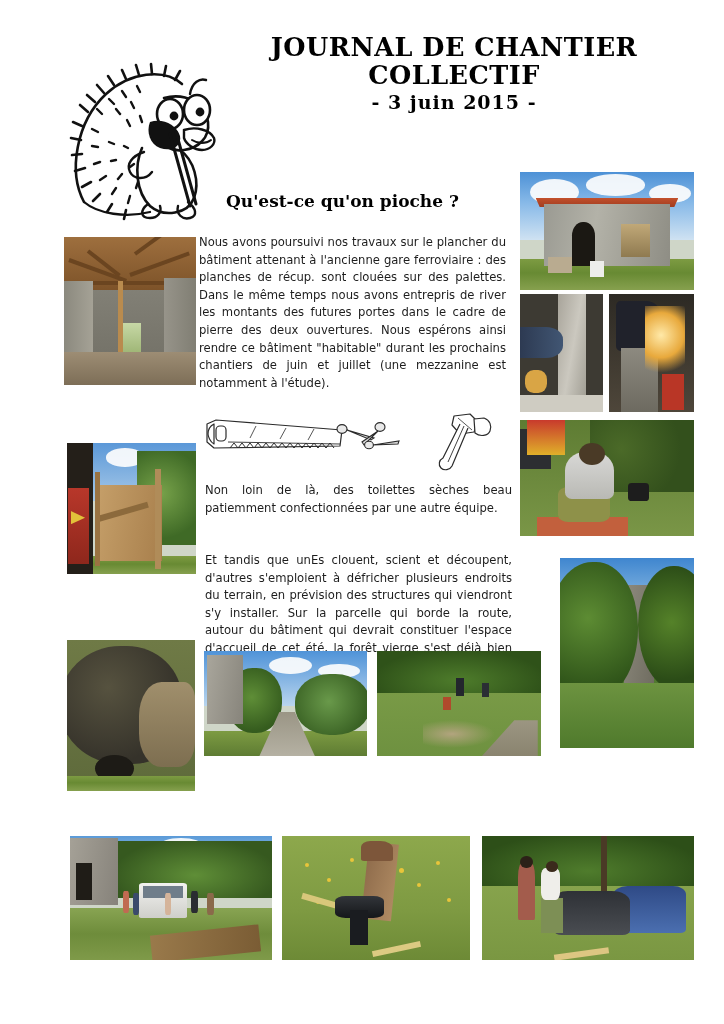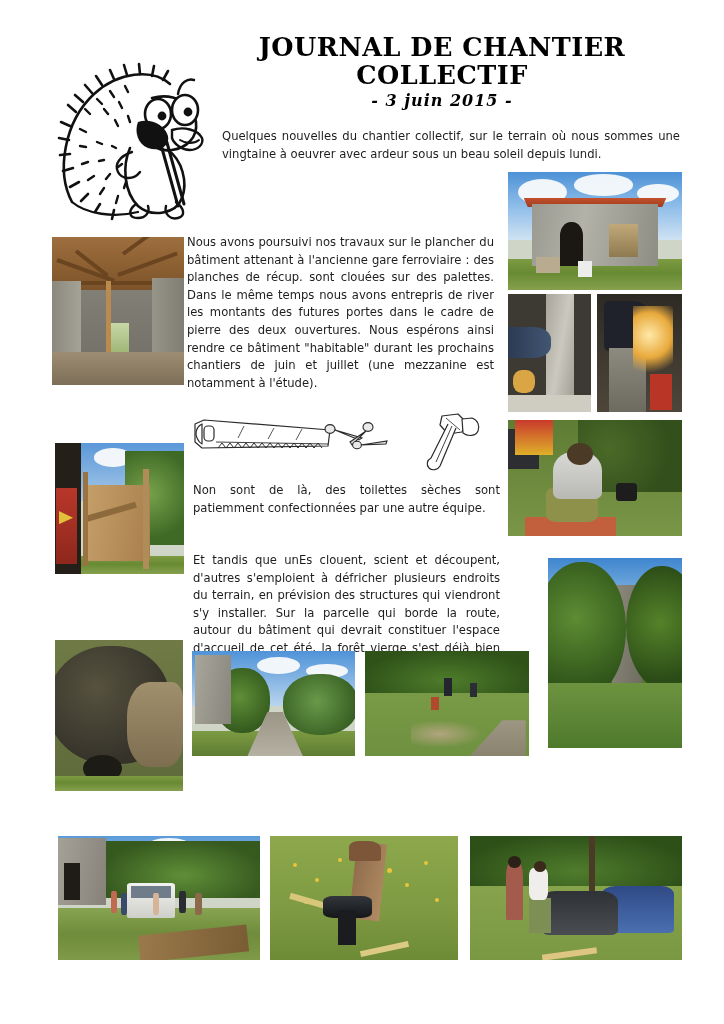--- a/index.html
+++ b/index.html
@@ -6,34 +6,35 @@
   html, body {
     width: 724px; height: 1024px;
     background: #ffffff;
     font-family: "DejaVu Sans", sans-serif;
     overflow: hidden;
   }
   #page {
     position: relative;
     width: 574px; height: 1024px;
     background: #fff;
+    margin-left: 12px;
   }
 
   
   .title-line {
     font-family: "DejaVu Serif", serif;
     font-weight: bold;
     color: #000;
     text-align: center;
     letter-spacing: 0.5px;
     line-height: 1.08;
   }
   #title1 { font-size: 25.5px; }
   #title2 { font-size: 25.5px; }
-  #title3 { font-size: 16px; margin-top: 3px; letter-spacing: 1px; font-style: italic; }
+  #title3 { font-size: 19px; margin-top: 3px; letter-spacing: 1px; }
 
   .body-text {
     font-family: "DejaVu Sans", sans-serif;
     font-size: 11.6px;
     line-height: 1.52;
     color: #1d1d1d;
     text-align: justify;
     text-justify: inter-word;
   }
   .section-head {
@@ -547,25 +548,25 @@
         <path d="M124 150 C132 156 134 164 126 166 C118 168 112 162 114 154" stroke-width="2.4"></path>
       </g>
     </svg>
   </div>
 
   <div class="abs" id="titleblock">
     <div class="title-line" id="title1">JOURNAL DE CHANTIER COLLECTIF</div>
     <div class="title-line" id="title3">- 3 juin 2015 -</div>
   </div>
 
-  <div class="abs body-text" id="intro">Quelques nouvelles du chantier collectif, sur le terrain où nous sommes une vingtaine à oeuvrer avec ardeur sous un beau soleil depuis lundi.</div>
-
+
+  <div class="abs section-head" id="qhead">Qu'est-ce qu'on pioche ?</div>
 
   <div class="abs body-text" id="p1">Nous avons poursuivi nos travaux sur le plancher du bâtiment    attenant à l'ancienne gare ferroviaire : des planches de récup. sont clouées sur des palettes. Dans le même temps nous avons entrepris de river les montants des futures portes dans le cadre de pierre des deux ouvertures. Nous espérons ainsi rendre ce bâtiment "habitable" durant les prochains chantiers de juin et juillet (une mezzanine est notamment à l'étude).</div>
-  <div class="abs body-text" id="p2">Non sont de là, des toilettes sèches sont patiemment confectionnées par une autre équipe.</div>
+  <div class="abs body-text" id="p2">Non loin de là, des toilettes sèches beau patiemment confectionnées par une autre équipe.</div>
   <div class="abs body-text" id="p3">Et tandis que unEs clouent, scient et découpent, d'autres s'emploient à défricher plusieurs endroits du terrain, en prévision des structures qui viendront s'y installer. Sur la parcelle qui borde la route, autour du bâtiment qui devrait constituer l'espace d'accueil de cet été, la forêt vierge s'est déjà bien clairsemée.</div>
 
   <div class="abs" id="tools">
     <svg viewBox="0 0 310 62" width="310" height="62" aria-hidden="true">
 
       <g fill="none" stroke="#2b2b2b" stroke-width="1.2" stroke-linejoin="round">
         <path d="M5 12 L14 8 L140 18 L138 34 L12 36 L5 30 Z" fill="#fff"></path>
         <path d="M12 12 L12 32 C8 30 6 24 6 22 C6 18 8 14 12 12 Z" fill="#fff"></path>
         <rect x="14" y="14" width="10" height="15" rx="4" fill="#fff"></rect>
         <path d="M26 30 L138 32" stroke-width="0.9"></path>

